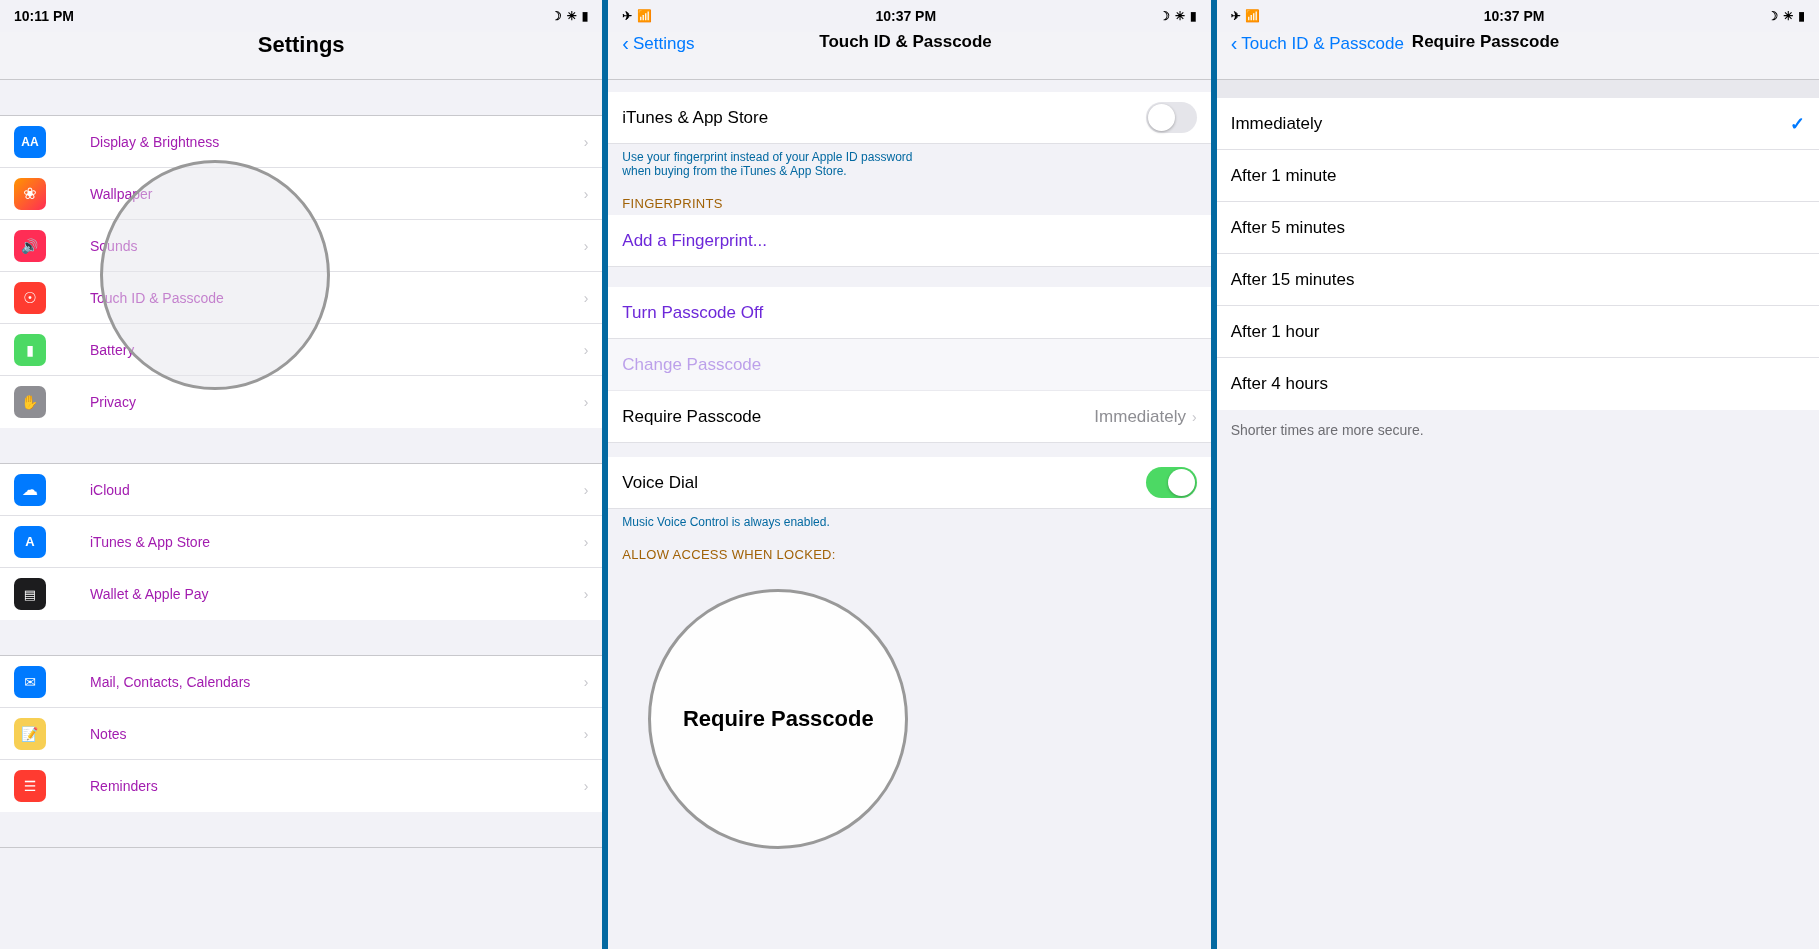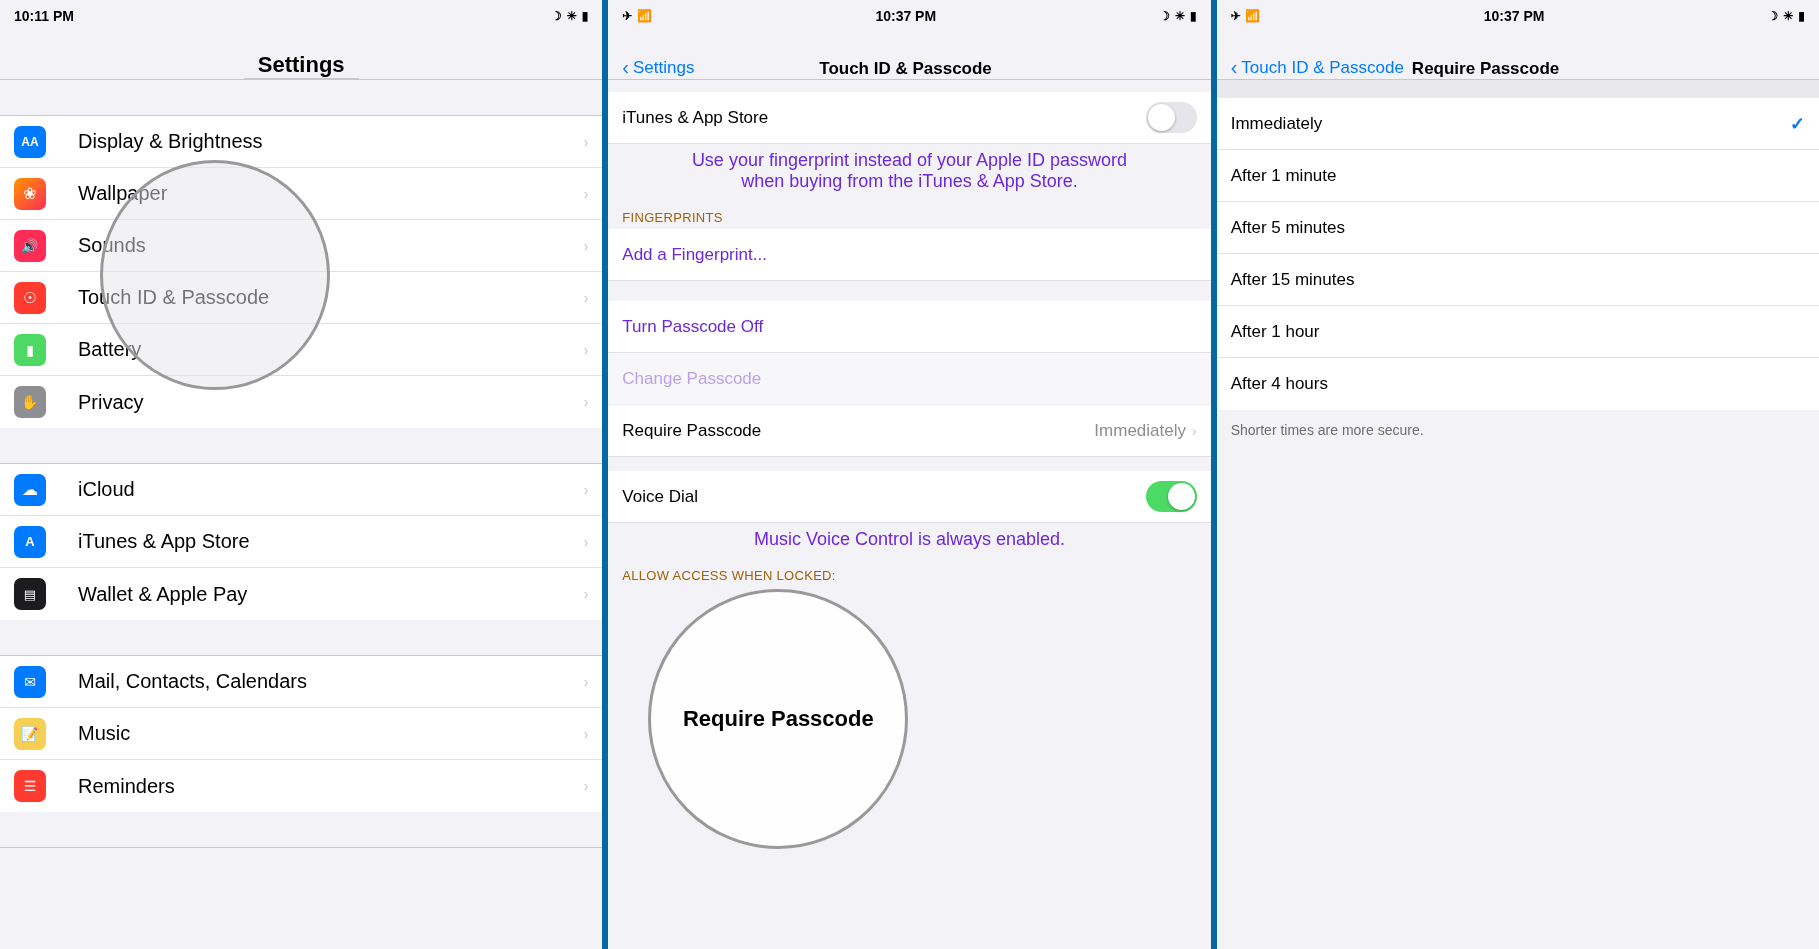--- a/index.html
+++ b/index.html
@@ -37,21 +37,21 @@
     }
     .status-bar .time { font-weight: 700; font-size: 14px; }
     .status-icons { display: flex; align-items: center; gap: 5px; font-size: 12px; }
 
     
     .nav-bar {
       background: rgba(242,242,247,0.95);
       border-bottom: 1px solid #c8c8cc;
       height: 48px;
       display: flex;
-      align-items: flex-end;
+      align-items: flex-start;
       padding: 0 14px;
       flex-shrink: 0;
     }
     .nav-bar .back-btn {
       color: #007aff;
       font-size: 16px;
       display: flex;
       align-items: center;
       gap: 4px;
       cursor: pointer;
@@ -82,57 +82,57 @@
       align-items: center;
       padding: 0 14px;
       cursor: pointer;
       position: relative;
     }
     .list-item:last-child { border-bottom: none; }
     .item-icon {
       width: 32px;
       height: 32px;
       border-radius: 7px;
-      margin-right: 32px;
+      margin-right: 14px;
       display: flex;
       align-items: center;
       justify-content: center;
       flex-shrink: 0;
       color: #fff;
       font-size: 16px;
     }
     .item-label {
       flex: 1;
-      font-size: 20px;
-      color: #000000;
+      font-size: 14px;
+      color: #a21caf;
+      margin-left: 30px;
     }
     .chevron {
       color: #c7c7cc;
       font-size: 14px;
     }
 
     
     .section-group {
       background: #fff;
       margin-bottom: 0;
     }
     .section-header-text {
       font-size: 13px;
       color: #a16207;
       padding: 8px 14px 4px;
       background: #f2f2f7;
       text-transform: uppercase;
       letter-spacing: 0.3px;
     }
     .section-footer-text {
-      font-size: 18px;
-      color: #6d28d9;
+      font-size: 12px;
+      color: #0369a1;
       padding: 6px 14px 10px;
       background: #f2f2f7;
-      text-align: center;
     }
     .toggle-item {
       background: #fff;
       border-bottom: 1px solid #e0e0e5;
       height: 52px;
       display: flex;
       align-items: center;
       padding: 0 14px;
     }
     .toggle-label { flex: 1; font-size: 17px; color: #000; }
@@ -306,21 +306,21 @@
 
     <div class="section-divider"></div>
     <div class="section-group">
       <div class="list-item">
         <div class="item-icon" style="background:#007aff;font-size:14px;">✉</div>
         <span class="item-label">Mail, Contacts, Calendars</span>
         <span class="chevron">›</span>
       </div>
       <div class="list-item">
         <div class="item-icon" style="background:#f7cf54;font-size:14px;">📝</div>
-        <span class="item-label">Music</span>
+        <span class="item-label">Notes</span>
         <span class="chevron">›</span>
       </div>
       <div class="list-item">
         <div class="item-icon" style="background:#ff3b30;font-size:14px;">☰</div>
         <span class="item-label">Reminders</span>
         <span class="chevron">›</span>
       </div>
     </div>
     <div class="section-divider"></div>
   </div>

